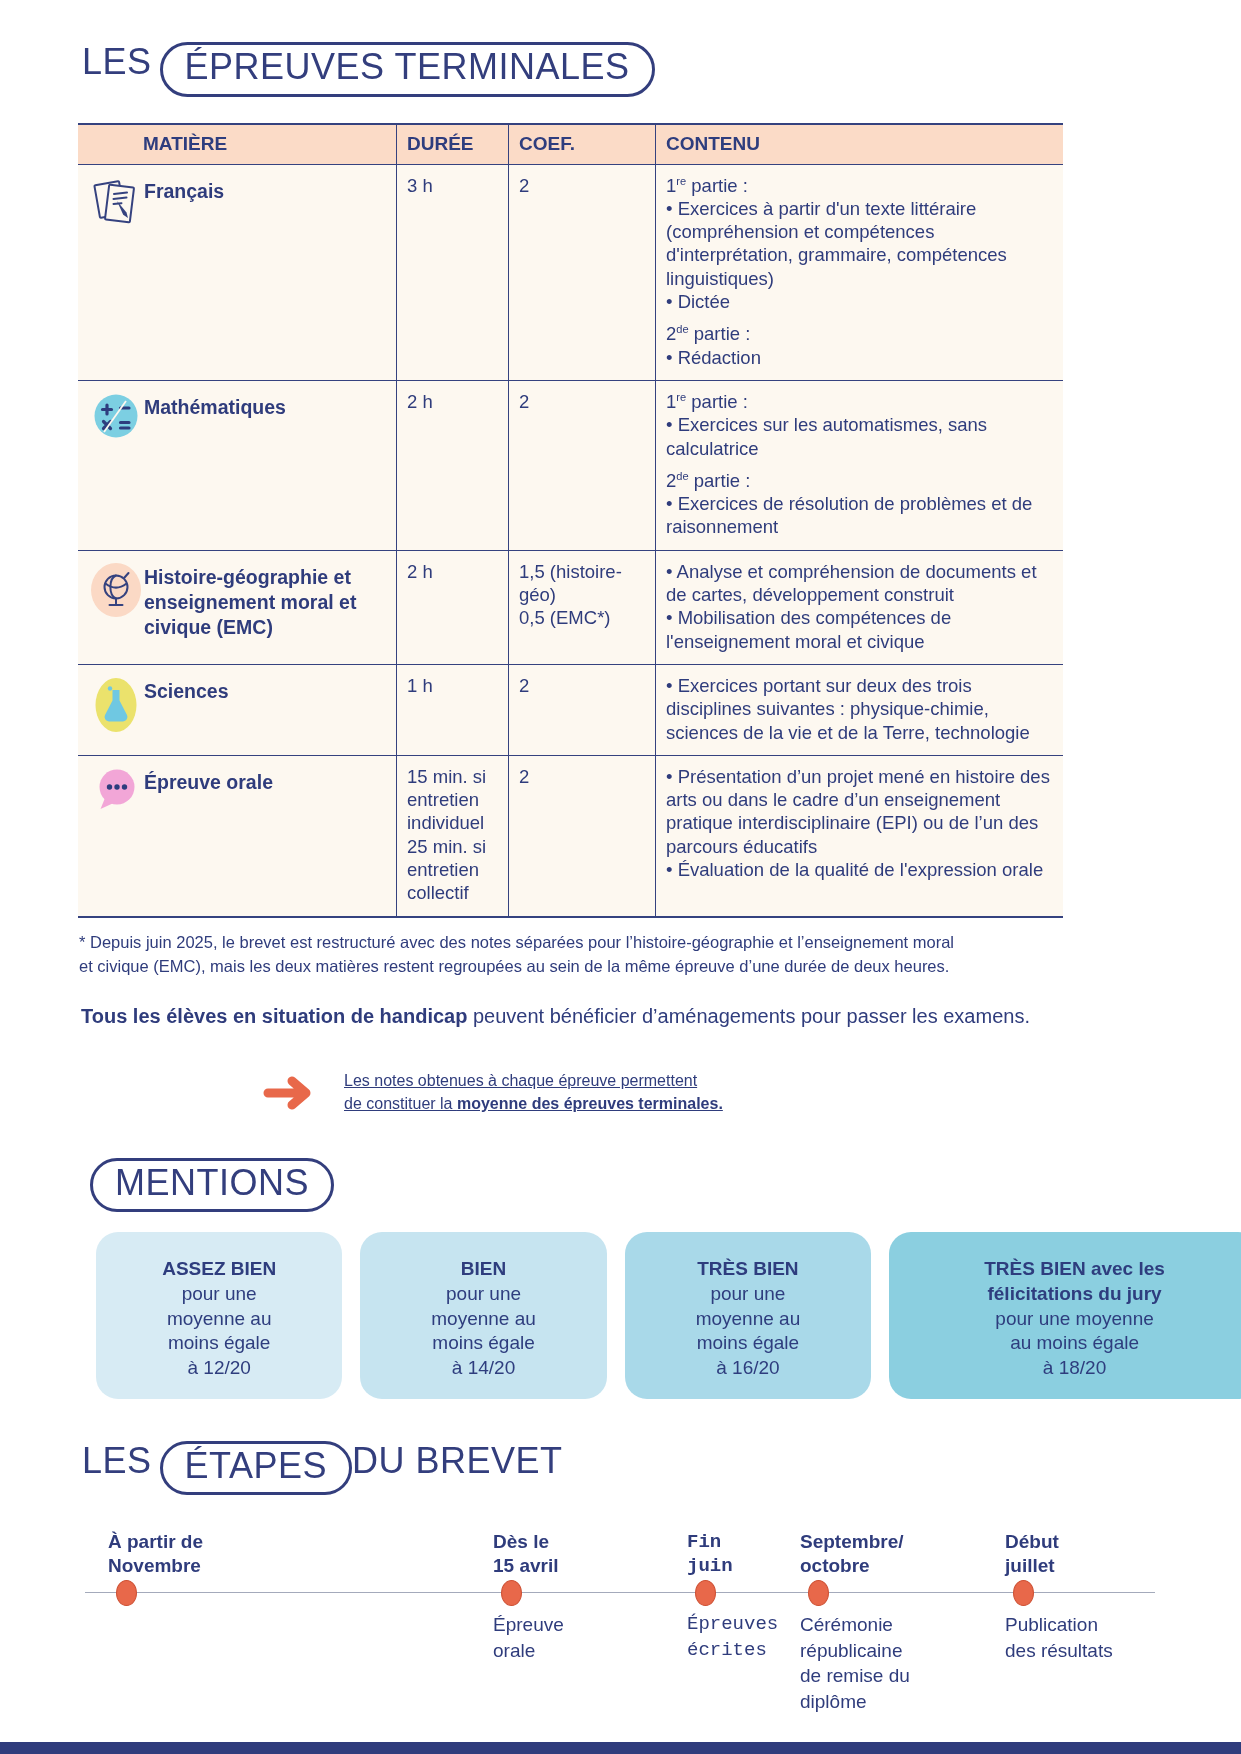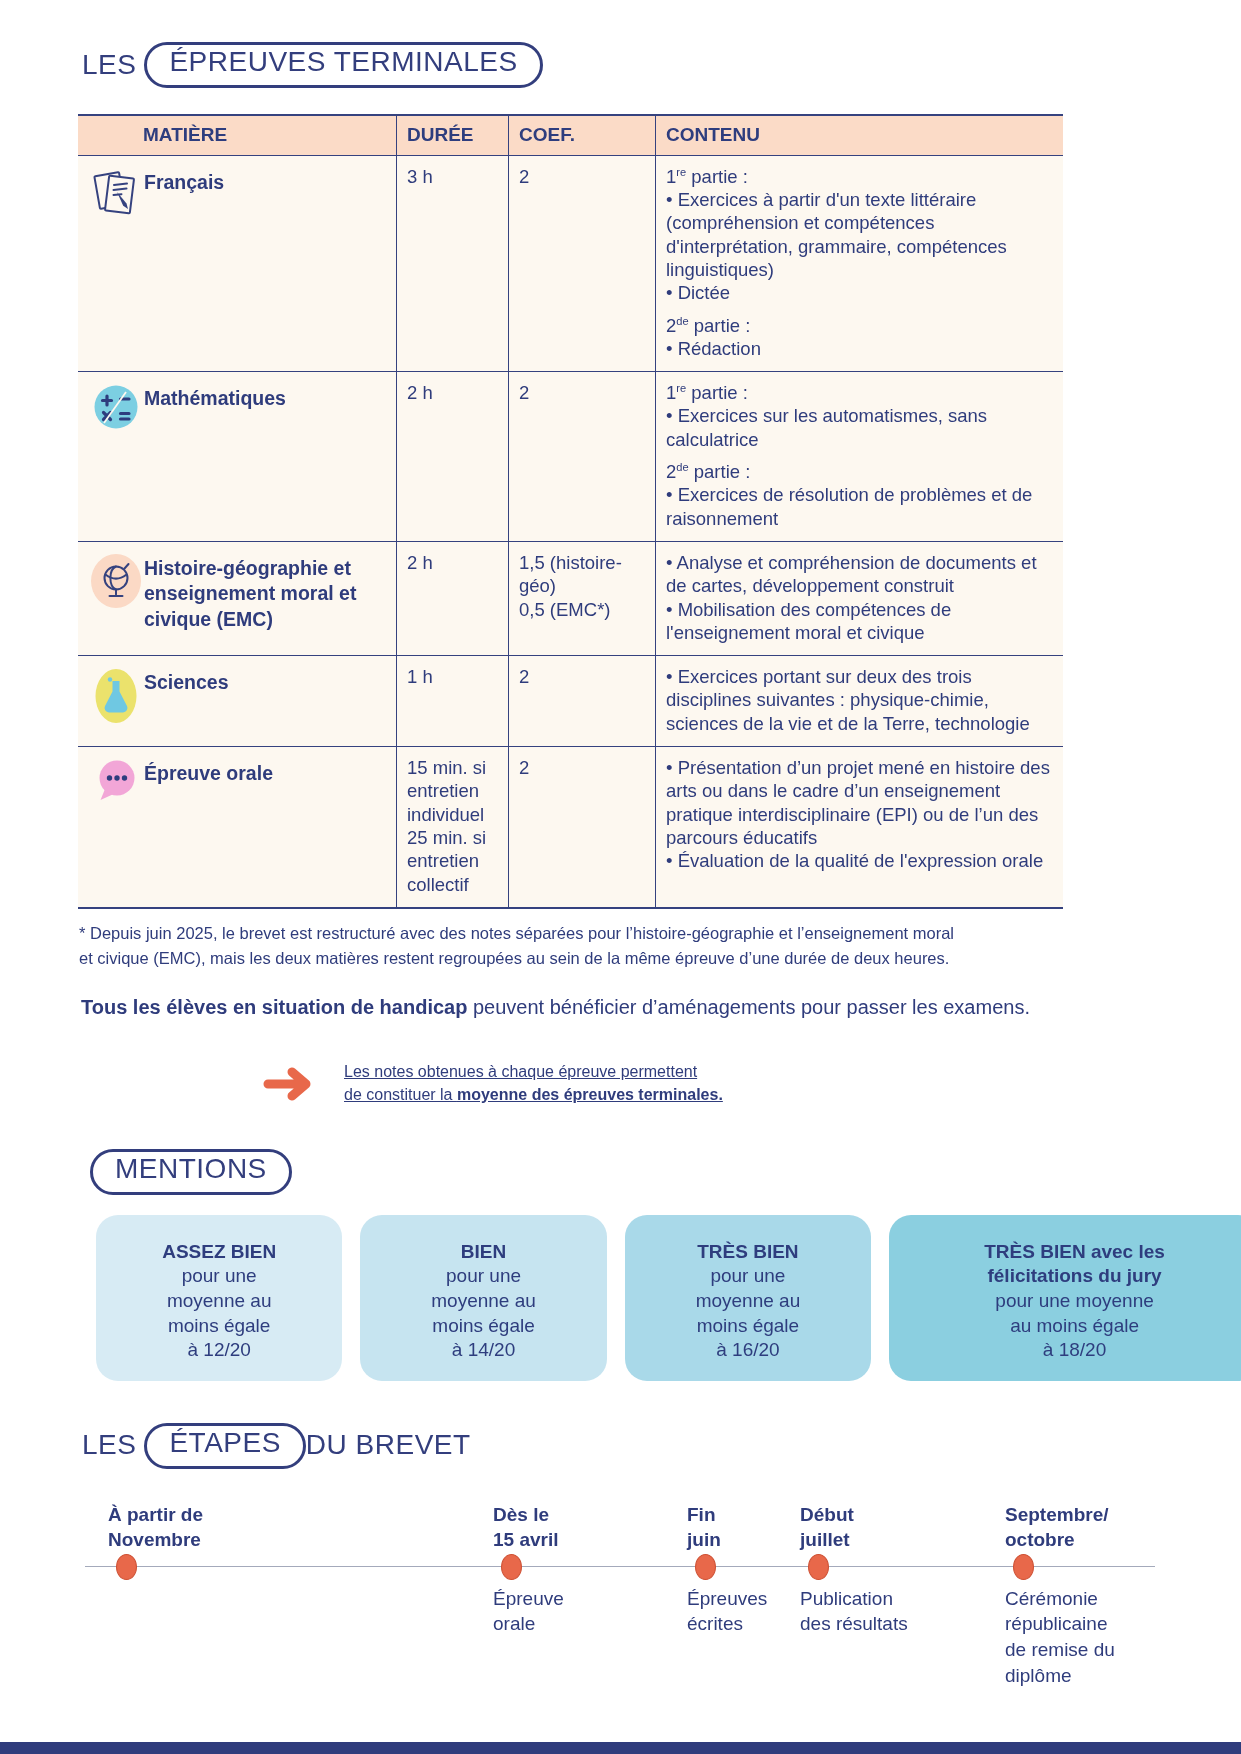--- a/index.html
+++ b/index.html
@@ -1,21 +1,21 @@
 <!DOCTYPE html>
 <html lang="fr"><head>
 <meta charset="utf-8">
 <style>
   html,body{margin:0;padding:0;background:#ffffff;}
   body{font-family:"Liberation Sans","DejaVu Sans",sans-serif;color:#2f3c7c;}
   .page{position:relative;width:1241px;height:1754px;overflow:hidden;background:#ffffff;}
 
   
-  .sec-title{margin:42px 0 0 82px;font-size:28px;font-weight:300;letter-spacing:.5px;
-             color:#333e7d;display:flex;align-items:center;line-height:1.1;}
+  .sec-title{margin:42px 0 0 82px;font-size:36px;font-weight:300;letter-spacing:.5px;
+             color:#333e7d;display:flex;align-items:flex-start;line-height:1.1;}
   .t-oval{border:3px solid #333e7d;border-radius:999px;padding:2px 22px 7px;margin-left:8px;display:inline-block;}
   .t-suf{margin-left:0;}
 
   
   .exam-table{margin:26px 0 0 78px;border-collapse:collapse;table-layout:fixed;width:985px;
               border-top:2px solid #35427f;border-bottom:2px solid #35427f;}
   .exam-table th,.exam-table td{border-right:1.5px solid #35427f;text-align:left;vertical-align:top;margin-left:19px;}
   .exam-table th:last-child,.exam-table td:last-child{border-right:none;}
   .exam-table thead th{background:#fbdbc7;font-size:19px;font-weight:700;height:37px;
                        vertical-align:middle;border-bottom:1.5px solid #35427f;color:#2e3d7e;}
@@ -53,21 +53,21 @@
   .timeline{position:relative;margin:34px 0 0 85px;width:1070px;height:225px;}
   .tl-line{position:absolute;top:63px;left:0;width:100%;border-top:1.5px solid #a4aabb;}
   .step{position:absolute;top:0;}
   .step-date{font-weight:700;font-size:19px;line-height:1.3;white-space:pre-line;
              min-height:50px;display:flex;align-items:flex-end;}
   .step-dot{position:absolute;top:51px;left:8px;width:21px;height:26px;background:#e8684a;
             border:1.5px solid #cf5134;border-radius:50%;box-sizing:border-box;}
   .step-desc{margin-top:33px;font-size:19px;line-height:1.35;white-space:pre-line;}
   .step:nth-child(2){left:23px;width:300px;}
   .step:nth-child(3){left:408px;width:130px;}
-  .step:nth-child(4){left:602px;width:115px;}
+  .step:nth-child(4){left:602px;width:115px;font-family:Liberation Mono, monospace;}
   .step:nth-child(5){left:715px;width:155px;}
   .step:nth-child(6){left:920px;width:145px;}
 
   .footer-bar{position:absolute;left:0;bottom:0;width:100%;height:12px;background:#2f3c7c;}
 </style>
 </head>
 <body>
 
 <div class="page">
 
@@ -310,31 +310,31 @@
 orale</div>
       </div>
       <div class="step">
         <div class="step-date">Fin
 juin</div>
         <div class="step-dot"></div>
         <div class="step-desc">Épreuves
 écrites</div>
       </div>
       <div class="step">
-        <div class="step-date">Début
-juillet</div>
-        <div class="step-dot"></div>
-        <div class="step-desc">Publication
-des résultats</div>
-      </div>
-      <div class="step">
         <div class="step-date">Septembre/
 octobre</div>
         <div class="step-dot"></div>
         <div class="step-desc">Cérémonie
 républicaine
 de remise du
 diplôme</div>
       </div>
+      <div class="step">
+        <div class="step-date">Début
+juillet</div>
+        <div class="step-dot"></div>
+        <div class="step-desc">Publication
+des résultats</div>
+      </div>
     </div>
 
   <div class="footer-bar"></div>
 </div>
 
 </body></html>

